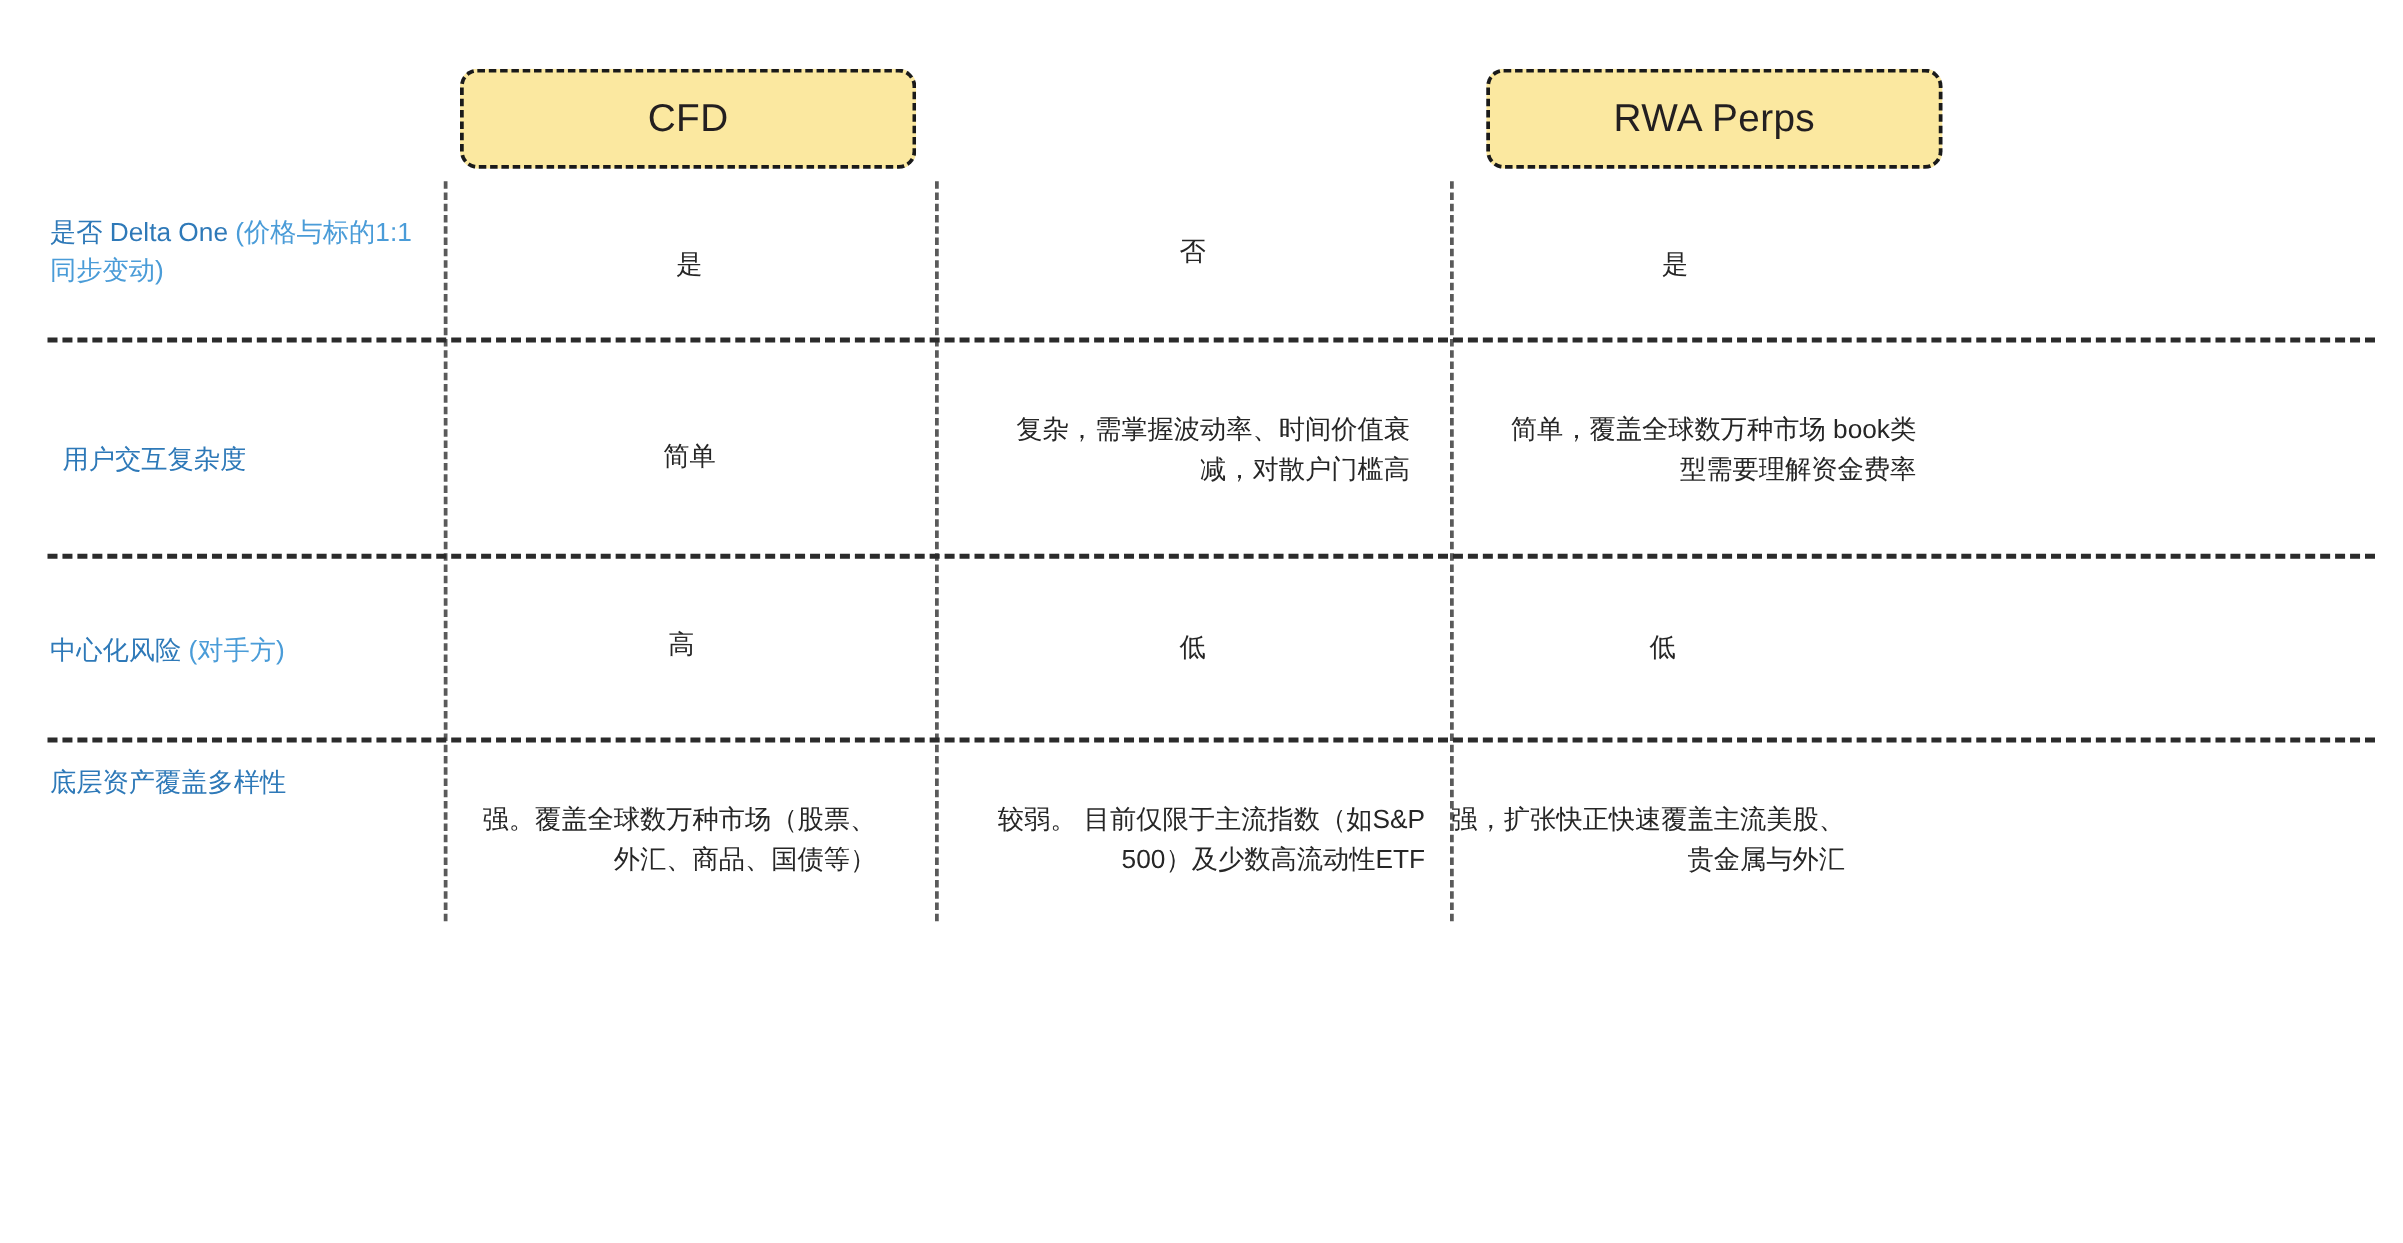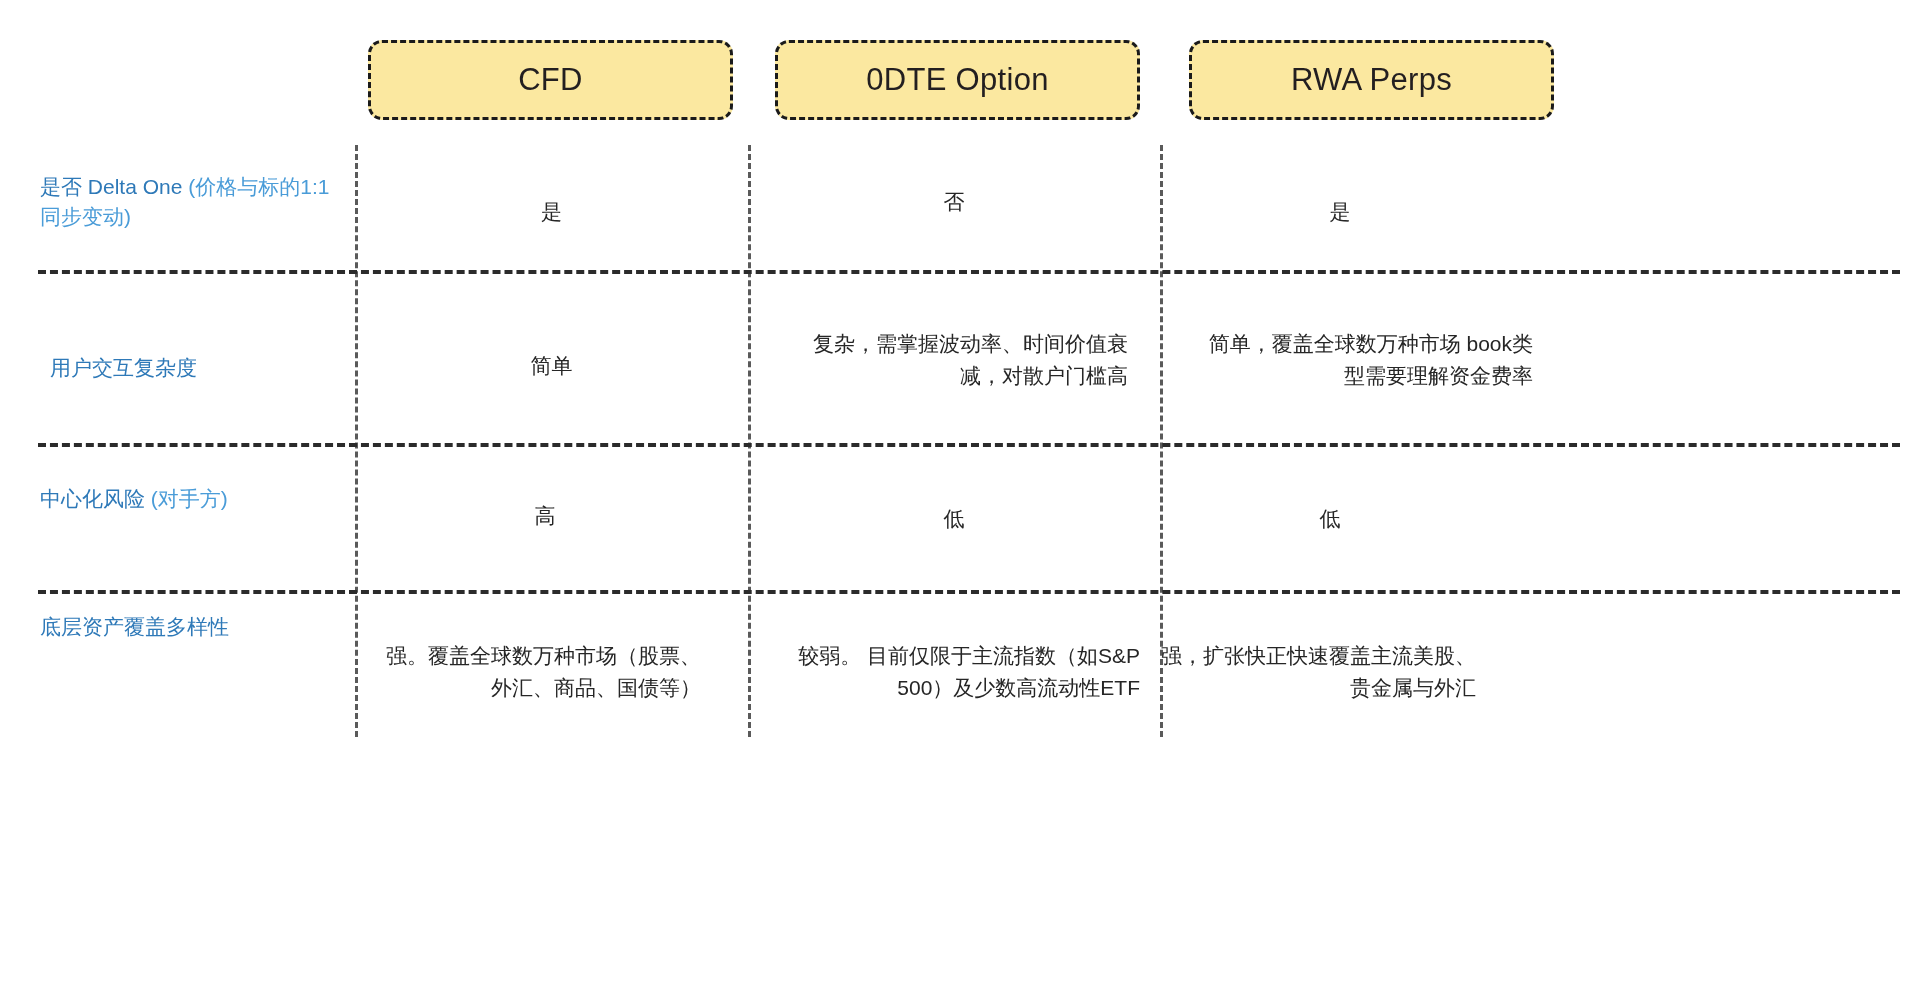--- a/index.html
+++ b/index.html
@@ -14,21 +14,21 @@
   #canvas {
     position: relative;
     width: 1922px;
     height: 994px;
     background: #ffffff;
   }
 
   
   .hdr-box {
     position: absolute;
-    top: 40px;
+    top: 55px;
     height: 80px;
     background: #FBE8A0;
     border: 3px dashed #1a1a1a;
     border-radius: 14px;
     display: flex;
     align-items: center;
     justify-content: center;
     color: #231f20;
     font-size: 31px;
     font-weight: 400;
@@ -68,21 +68,21 @@
     left: 40px;
     width: 300px;
     color: #2E79B8;
     font-size: 21px;
     line-height: 1.45;
     font-weight: 500;
   }
   .row-label .sub { color: #4A9CD8; }
   #label-r1 { top: 172px; }
   #label-r2 { top: 353px; margin-left: 10px; }
-  #label-r3 { top: 484px; }
+  #label-r3 { top: 506px; }
   #label-r4 { top: 612px; }
 
   
   .cell {
     position: absolute;
     color: #262626;
     font-size: 21px;
     line-height: 1.5;
   }
   .cell.center {
@@ -114,23 +114,20 @@
   #c-r4-rwa  { left: 1156px; width: 320px; top: 640px; }
 </style>
 </head>
 <body>
 
 <div id="canvas">
 
   <div class="hdr-box" id="hdr-cfd">
     <span>CFD</span>
   </div>
-  <div class="hdr-box" id="hdr-odte">
-    <span>0DTE Option</span>
-  </div>
   <div class="hdr-box" id="hdr-rwa">
     <span>RWA Perps</span>
   </div>
 
   <div class="vline" id="vline-1"></div>
   <div class="vline" id="vline-2"></div>
   <div class="vline" id="vline-3"></div>
 
   <div class="hline" id="hline-1"></div>
   <div class="hline" id="hline-2"></div>

